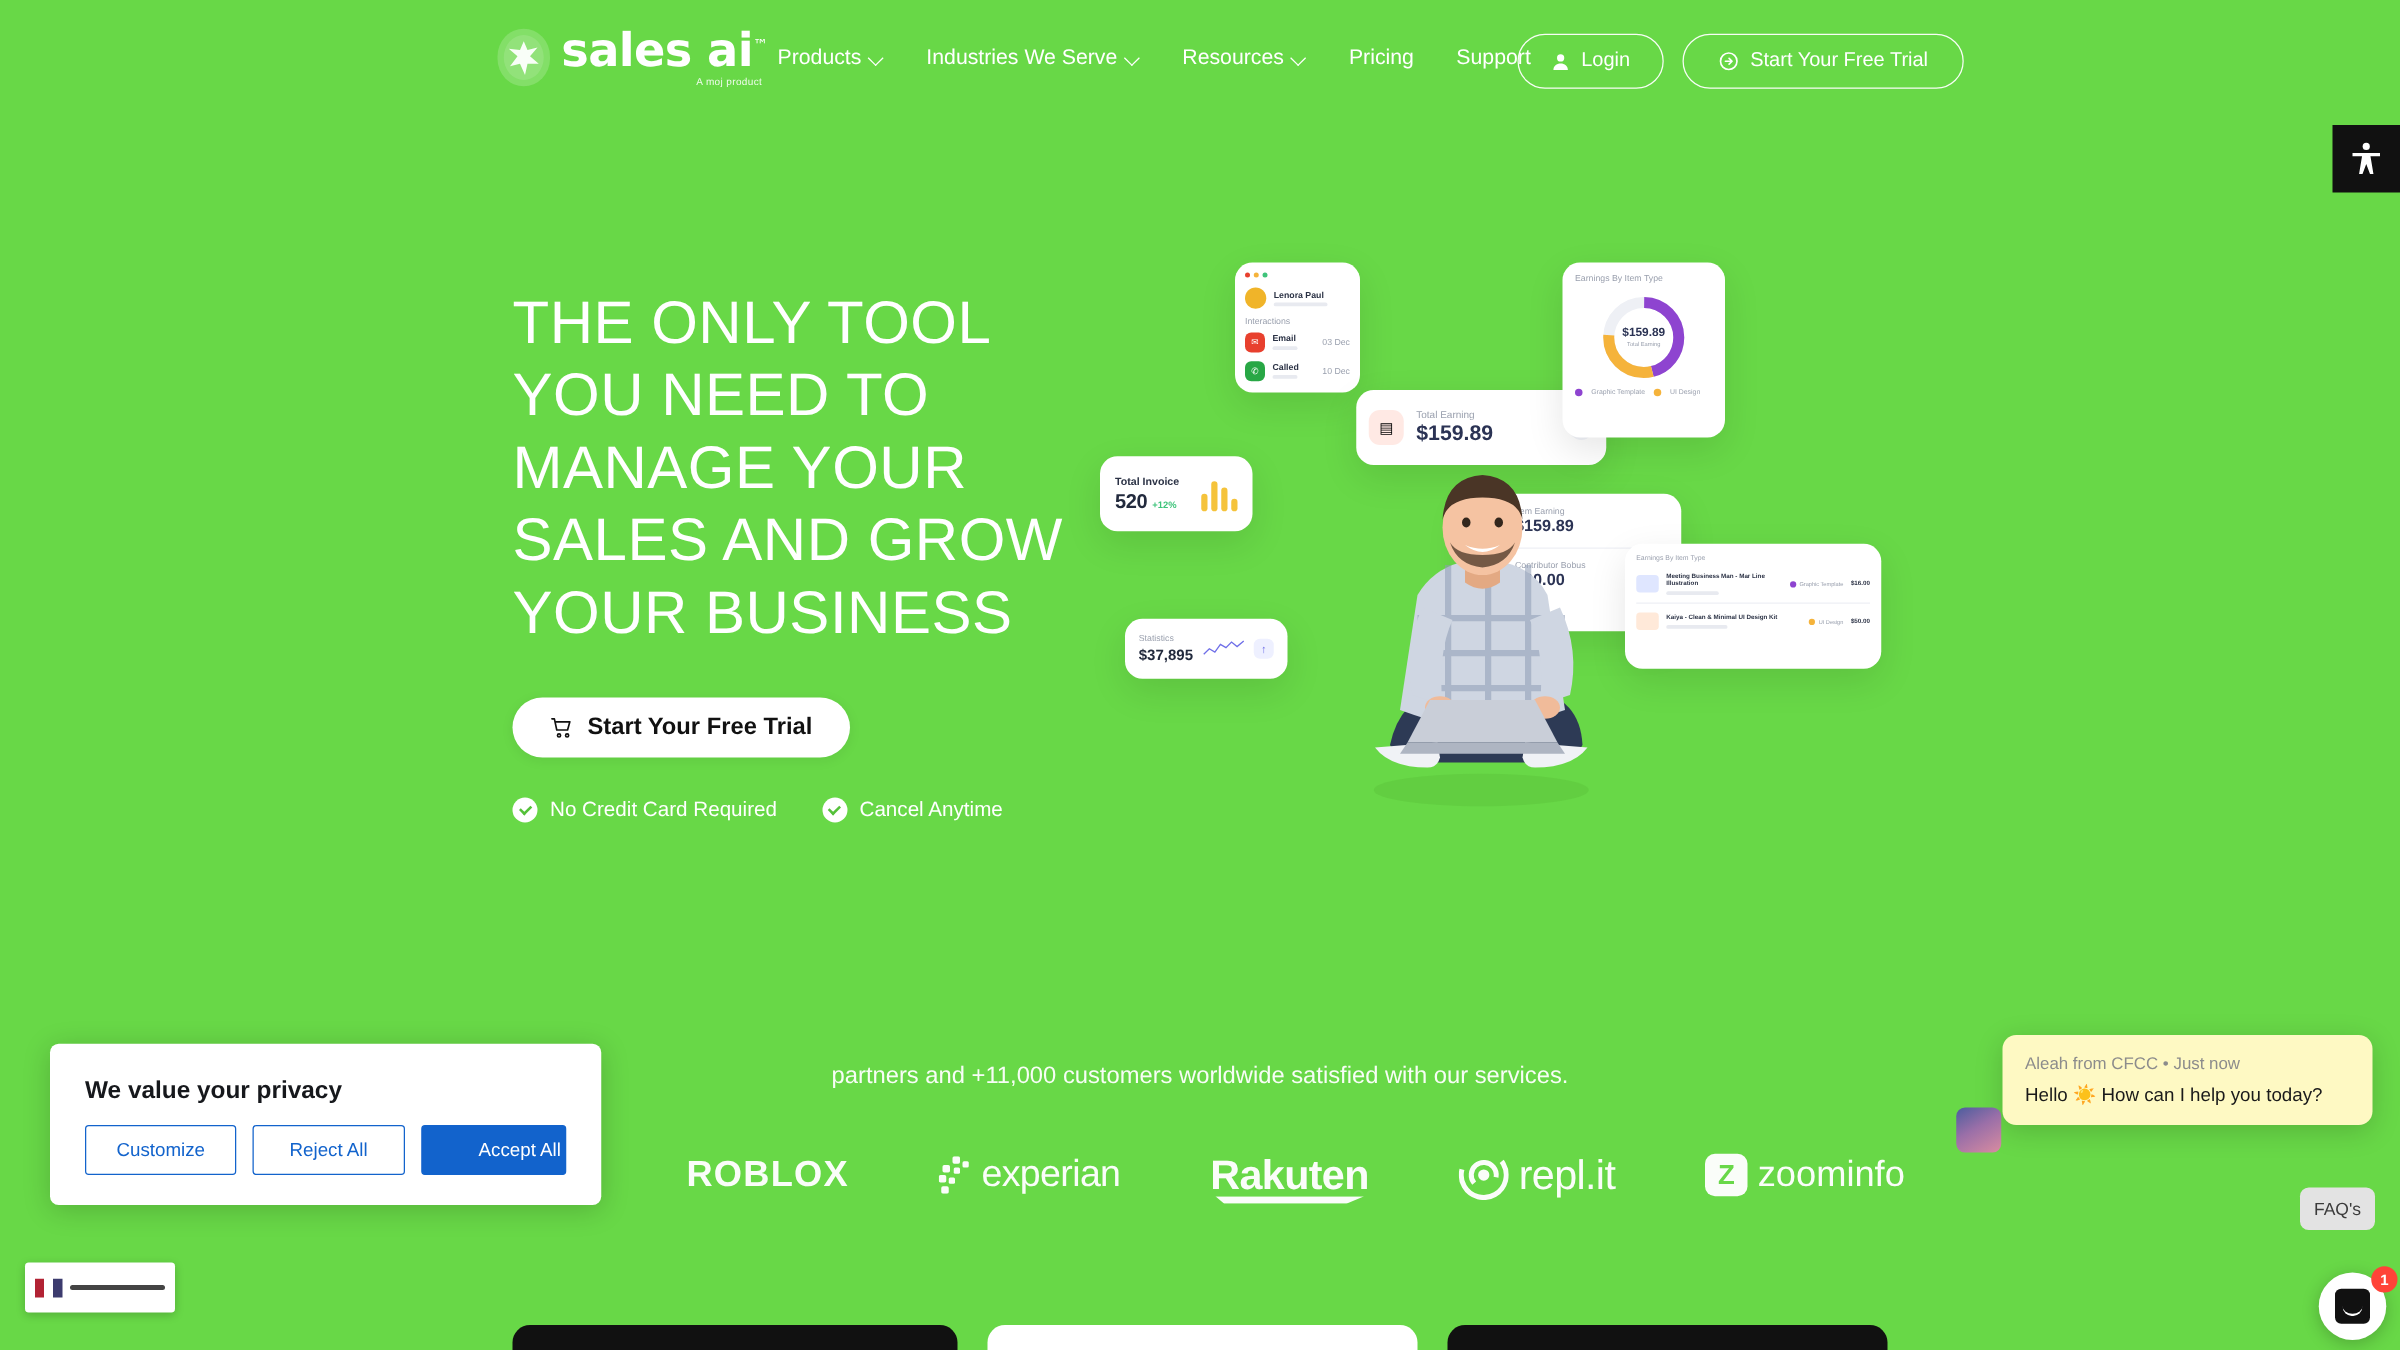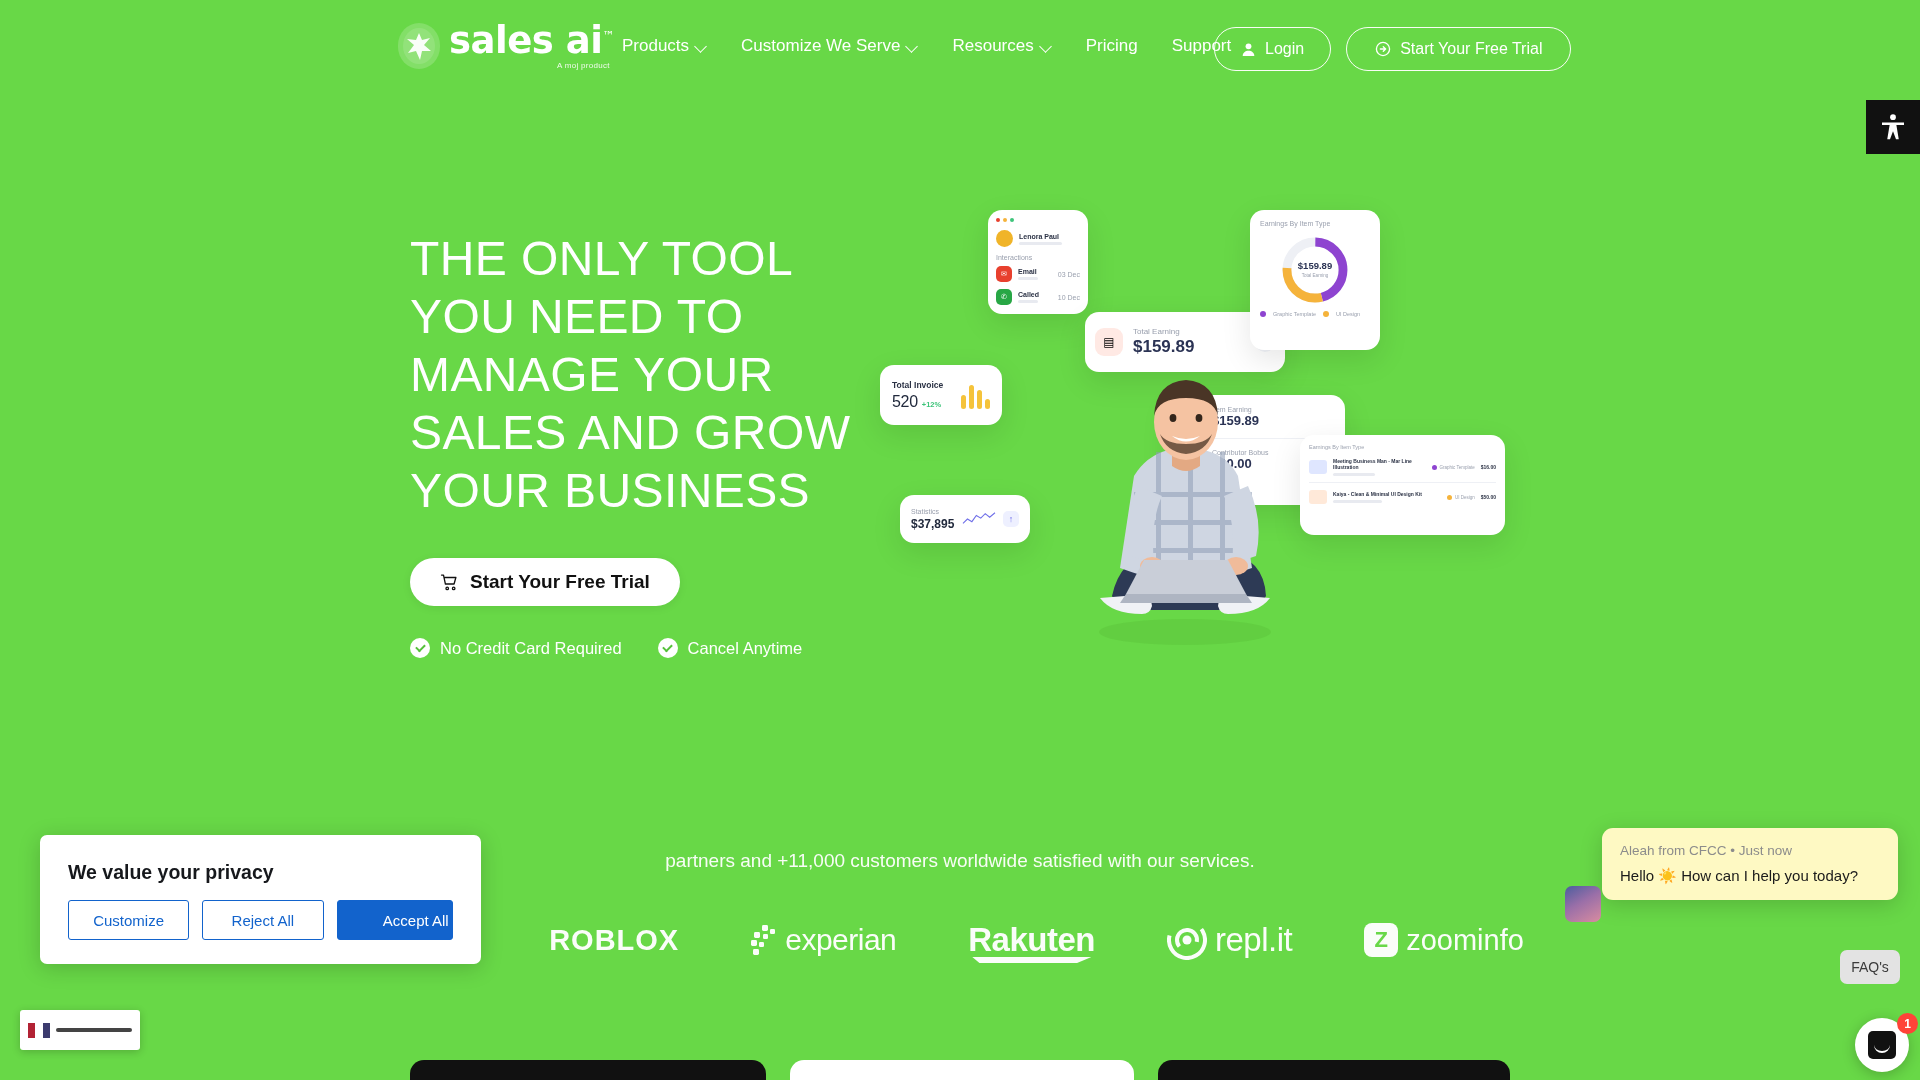--- a/index.html
+++ b/index.html
@@ -95,21 +95,21 @@
   .c1{left:108px;top:20px;width:100px;height:104px;padding:8px;}
   .dots{display:flex;gap:3px;margin-bottom:8px;}
   .dots i{width:4px;height:4px;border-radius:50%;display:block;}
   .row{display:flex;align-items:center;gap:6px;margin-bottom:7px;}
   .av{width:17px;height:17px;border-radius:50%;background:#f0b429;flex:none;}
   .nm{font-size:7px;font-weight:700;color:#2b3245;}
   .bar-g{height:3px;background:#e8eaf0;border-radius:2px;margin-top:2px;}
   .sq{width:16px;height:16px;border-radius:5px;display:flex;align-items:center;
       justify-content:center;flex:none;color:#fff;font-size:7px;}
   .c2{left:0px;top:175px;width:122px;height:60px;padding:10px 12px;}
-  .bigv{font-size:16px;font-weight:400;color:#222a3d;letter-spacing:-.3px;}
+  .bigv{font-size:16px;font-weight:700;color:#222a3d;letter-spacing:-.3px;}
   .pct{font-size:7.5px;color:#3fc47b;font-weight:700;margin-left:4px;}
   .bars{display:flex;gap:3px;align-items:flex-end;height:28px;}
   .bars i{width:5px;border-radius:3px;background:#f5c33b;display:block;}
   .c3{left:20px;top:305px;width:130px;height:48px;padding:8px 11px;}
   .spark{height:16px;}
   .c4{left:205px;top:122px;width:200px;height:60px;padding:10px;display:flex;
       align-items:center;gap:10px;}
   .c5{left:290px;top:205px;width:175px;height:110px;padding:10px;}
   .c6{left:370px;top:20px;width:130px;height:140px;padding:10px;}
   .c7{left:420px;top:245px;width:205px;height:100px;padding:9px;}
@@ -220,21 +220,21 @@
       <div class="logo-sub">A moj product</div>
     </div>
   </div>
 
   <nav class="nav">
     <div class="nav-item">
       <span>Products</span>
       <span class="chev"></span>
     </div>
     <div class="nav-item">
-      <span>Customize We Serve</span>
+      <span>Industries We Serve</span>
       <span class="chev"></span>
     </div>
     <div class="nav-item">
       <span>Resources</span>
       <span class="chev"></span>
     </div>
     <div class="nav-item">
       <span>Pricing</span>
     </div>
     <div class="nav-item">

